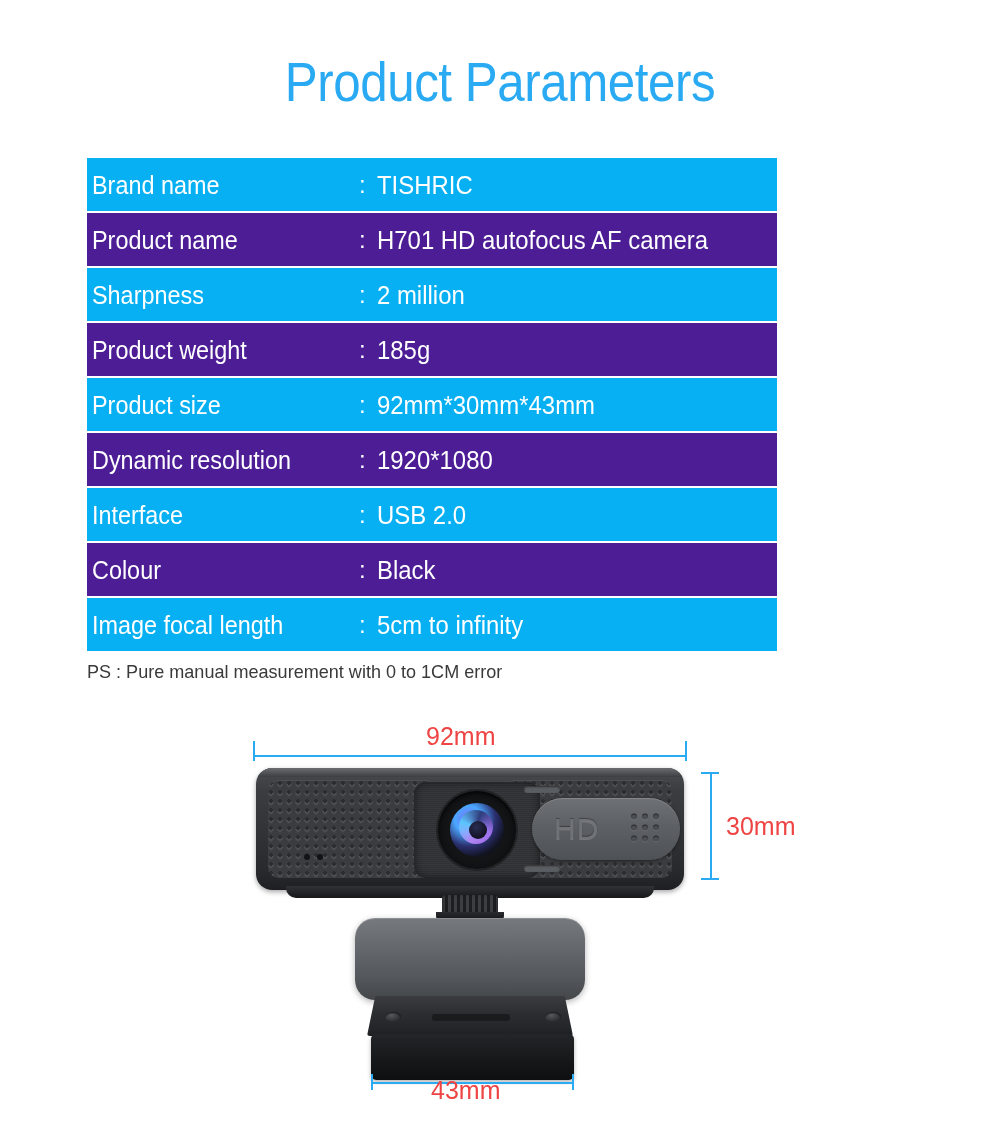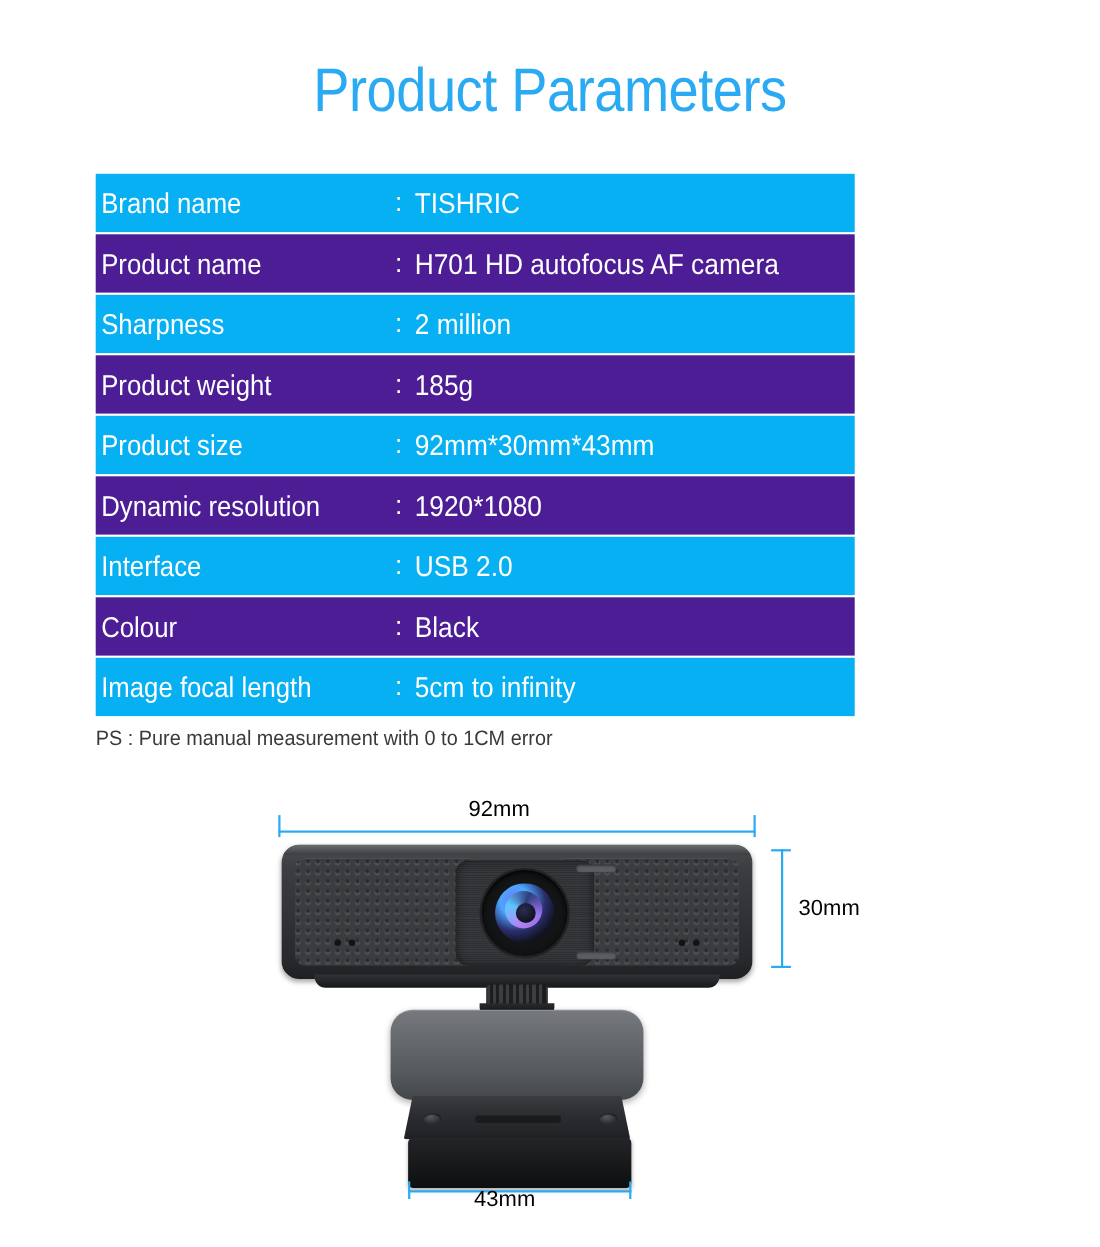--- a/index.html
+++ b/index.html
@@ -123,22 +123,22 @@
     height: 20px;
   }
   .dim-cap-h {
     position: absolute;
     background: #29aaf2;
     height: 2px;
     width: 18px;
   }
   .dim-label {
     position: absolute;
-    color: #000000;
-    font-size: 20px;
+    color: #ef4444;
+    font-size: 25px;
     line-height: 28px;
     white-space: nowrap;
   }
 
   
   #webcam-body {
     position: absolute;
     left: 256px;
     top: 68px;
     width: 428px;
@@ -473,20 +473,34 @@
 
     <div id="lens-housing">
       <div id="lens">
         <div id="lens-glass"></div>
       </div>
     </div>
 
     <div class="slider-rail" id="rail-top"></div>
     <div class="slider-rail" id="rail-bottom"></div>
 
+    <div id="privacy-slider">
+      <span id="hd-label">HD</span>
+      <span id="slider-vent">
+        <i></i>
+          <i></i>
+          <i></i>
+          <i></i>
+          <i></i>
+          <i></i>
+          <i></i>
+          <i></i>
+          <i></i>
+      </span>
+    </div>
   </div>
 
   <div id="body-lip"></div>
   <div id="hinge"></div>
   <div id="hinge-cap"></div>
 
   <div id="clamp-block"></div>
   <div id="clamp-plate"></div>
   <div class="plate-screw" id="screw-left"></div>
   <div class="plate-screw" id="screw-right"></div>

